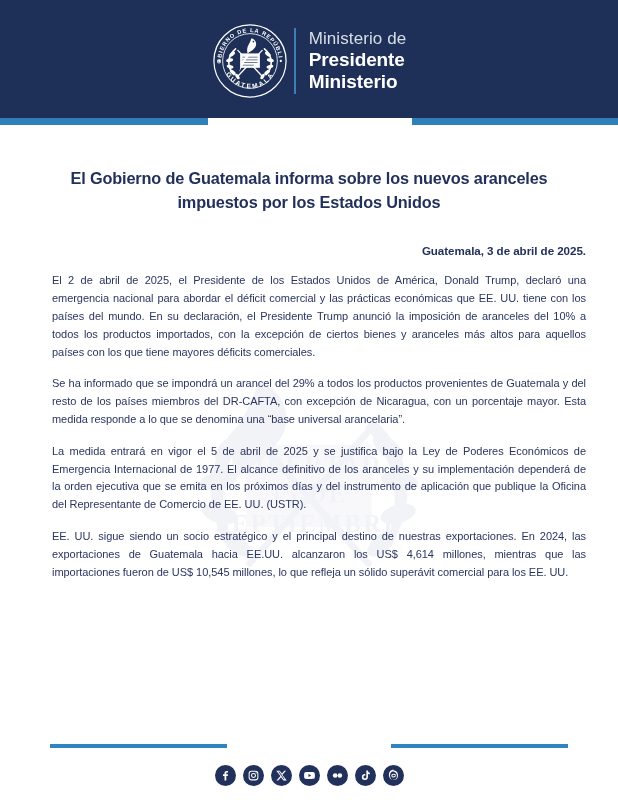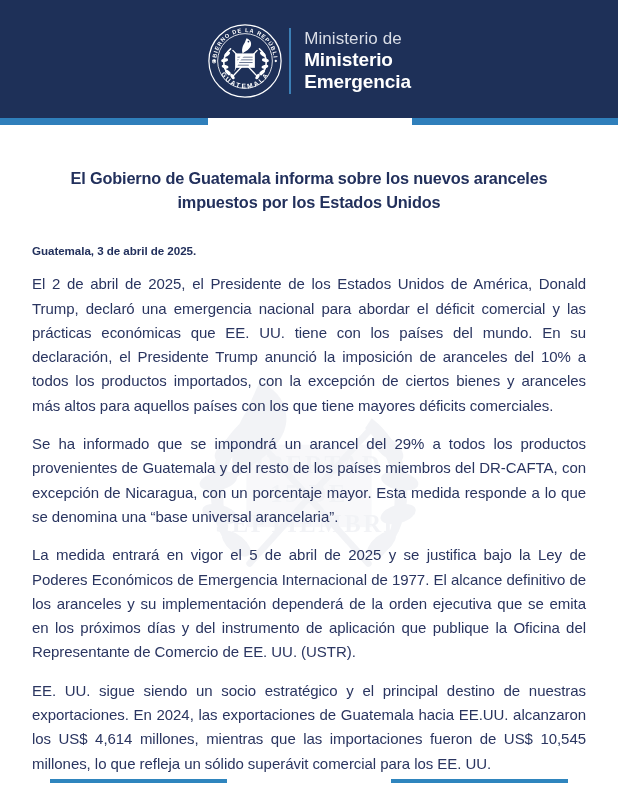--- a/index.html
+++ b/index.html
@@ -126,29 +126,31 @@
     letter-spacing: -0.15px;
     margin: 0 14px 30px 14px;
   }
 
   .dateline {
     font-size: 11.6px;
     font-weight: 700;
     color: #22305c;
     margin-bottom: 15px;
     letter-spacing: -0.05px;
+    text-align: right;
   }
 
   .para {
-    font-size: 15px;
+    font-size: 11px;
     line-height: 1.62;
     color: #2a3560;
     text-align: justify;
     margin-bottom: 14px;
     letter-spacing: -0.05px;
+    margin-left: 20px;
   }
   .para:last-child { margin-bottom: 0; }
 
   
   .footer {
     flex: 0 0 auto;
     position: relative;
     z-index: 1;
     padding-bottom: 14px;
   }
@@ -243,22 +245,22 @@
           <path d="M52,20 C58,22 60,28 56,33 C53,37 49,38 47,40 C45,36 47,30 49,27 C50.5,24.5 51,22 52,20 Z" fill="#ffffff"></path>
           <path d="M47,40 C42,45 38,54 36,64 C40,56 44,48 49,43 Z" fill="#ffffff"></path>
           <circle cx="54.5" cy="24.5" r="1.1" fill="#1e3058"></circle>
         </svg>
       </div>
 
       <div class="header-divider"></div>
 
       <div class="ministry-name">
         <span class="ministry-line1">Ministerio de</span>
-        <span class="ministry-line2">Ministerio</span>
-        <span class="ministry-line3">Emergencia</span>
+        <span class="ministry-line2">Presidente</span>
+        <span class="ministry-line3">Ministerio</span>
       </div>
 
     </div>
   </div>
 
   <div class="header-rule">
     <div class="seg-left"></div>
     <div class="seg-gap"></div>
     <div class="seg-right"></div>
   </div>

